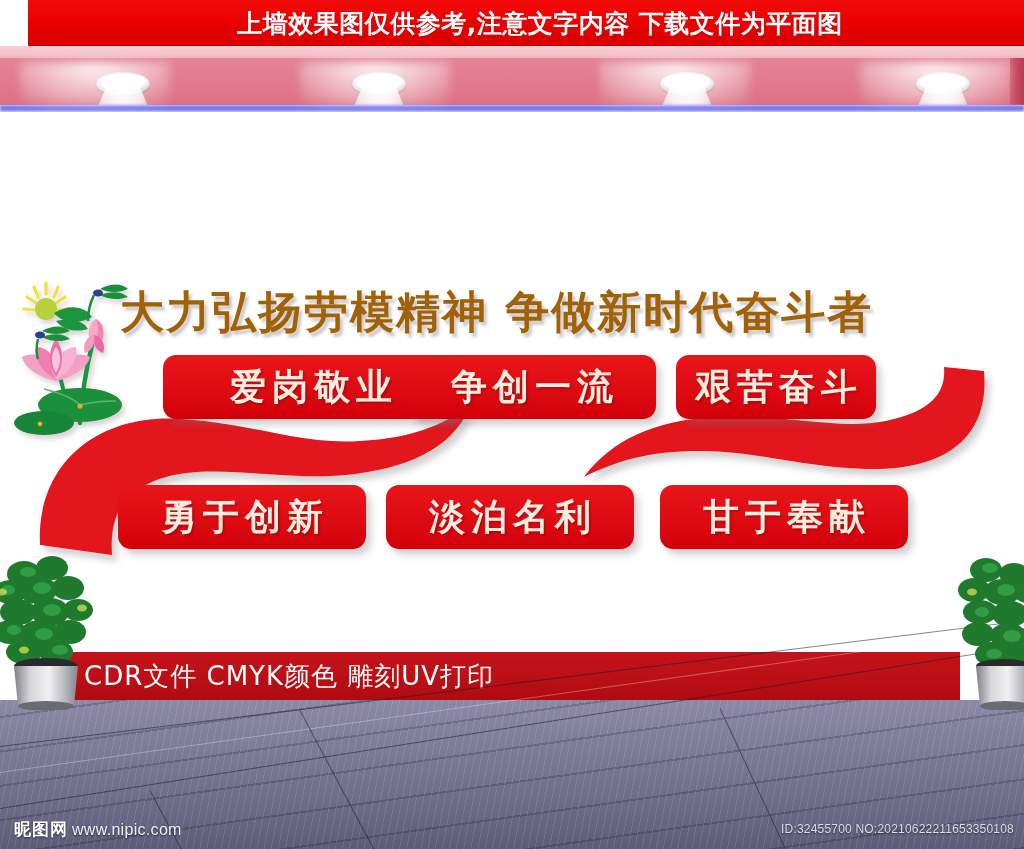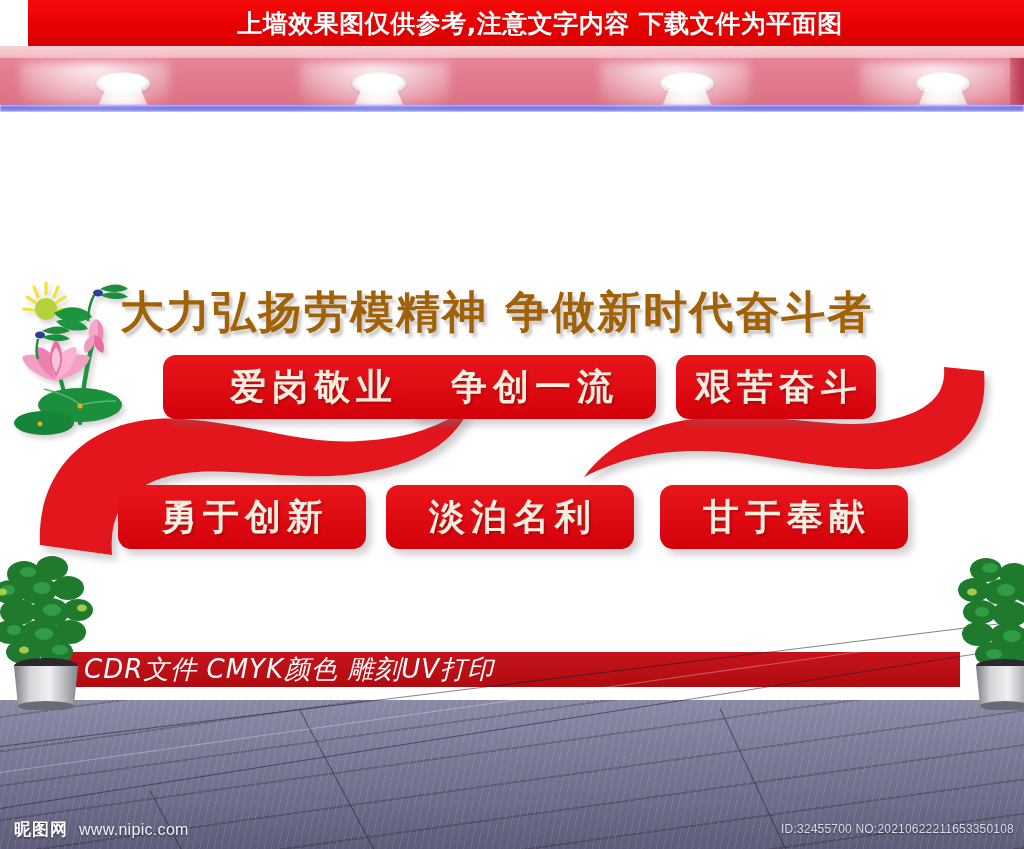--- a/index.html
+++ b/index.html
@@ -100,23 +100,23 @@
 
   .p1{ left:134px; top:100px; width:296px;margin-left:29px; }
   .p2{ left:408px; top:100px; width:248px; }
   .p3{ left:676px; top:100px; width:200px; }
   .p4{ left:118px; top:230px; width:248px; }
   .p5{ left:386px; top:230px; width:248px; }
   .p6{ left:660px; top:230px; width:248px; }
 
   
   .info-bar{
-    position:absolute; left:60px; top:652px; width:900px; height:35px;
+    position:absolute; left:60px; top:652px; width:900px; height:48px;
     background:linear-gradient(180deg,#c5131a 0%, #bb0f16 55%, #ae0b11 100%);
-    display:flex; align-items:center;font-style:italic;
+    display:flex; align-items:center;
   }
   .info-bar .txt{
     color:#ffffff; font-size:26px; margin-left:24px; white-space:nowrap;
     font-family:"DejaVu Sans","Liberation Sans",sans-serif; letter-spacing:1px;
   }
 
   
   .floor{
     position:absolute; left:0; top:700px; width:1024px; height:149px;
     background:
@@ -127,21 +127,21 @@
   .floor-seam{ position:absolute; background:rgba(255,255,255,.30); height:1px; transform-origin:left center; }
   .floor-seam.dark{ background:rgba(30,28,45,.55); }
 
   
   .plant{ position:absolute; }
   .plant-l{ left:-6px; top:548px; width:112px; height:162px; }
   .plant-r{ left:952px; top:548px; width:92px; height:162px; }
 
   
   .watermark{
-    position:absolute; left:14px; top:818px; display:flex; align-items:baseline; gap:11px;
+    position:absolute; left:14px; top:818px; display:flex; align-items:baseline; gap:4px;
   }
   .watermark .logo{
     color:#ffffff; font-size:17px; font-weight:bold; letter-spacing:1px;
     font-family:"DejaVu Sans","Liberation Sans",sans-serif;
     text-shadow:0 1px 2px rgba(0,0,0,.6);
   }
   .watermark .url{
     color:#f2f2f6; font-size:16px; letter-spacing:.3px;
     font-family:"Liberation Sans",sans-serif;
     text-shadow:0 1px 2px rgba(0,0,0,.6);

